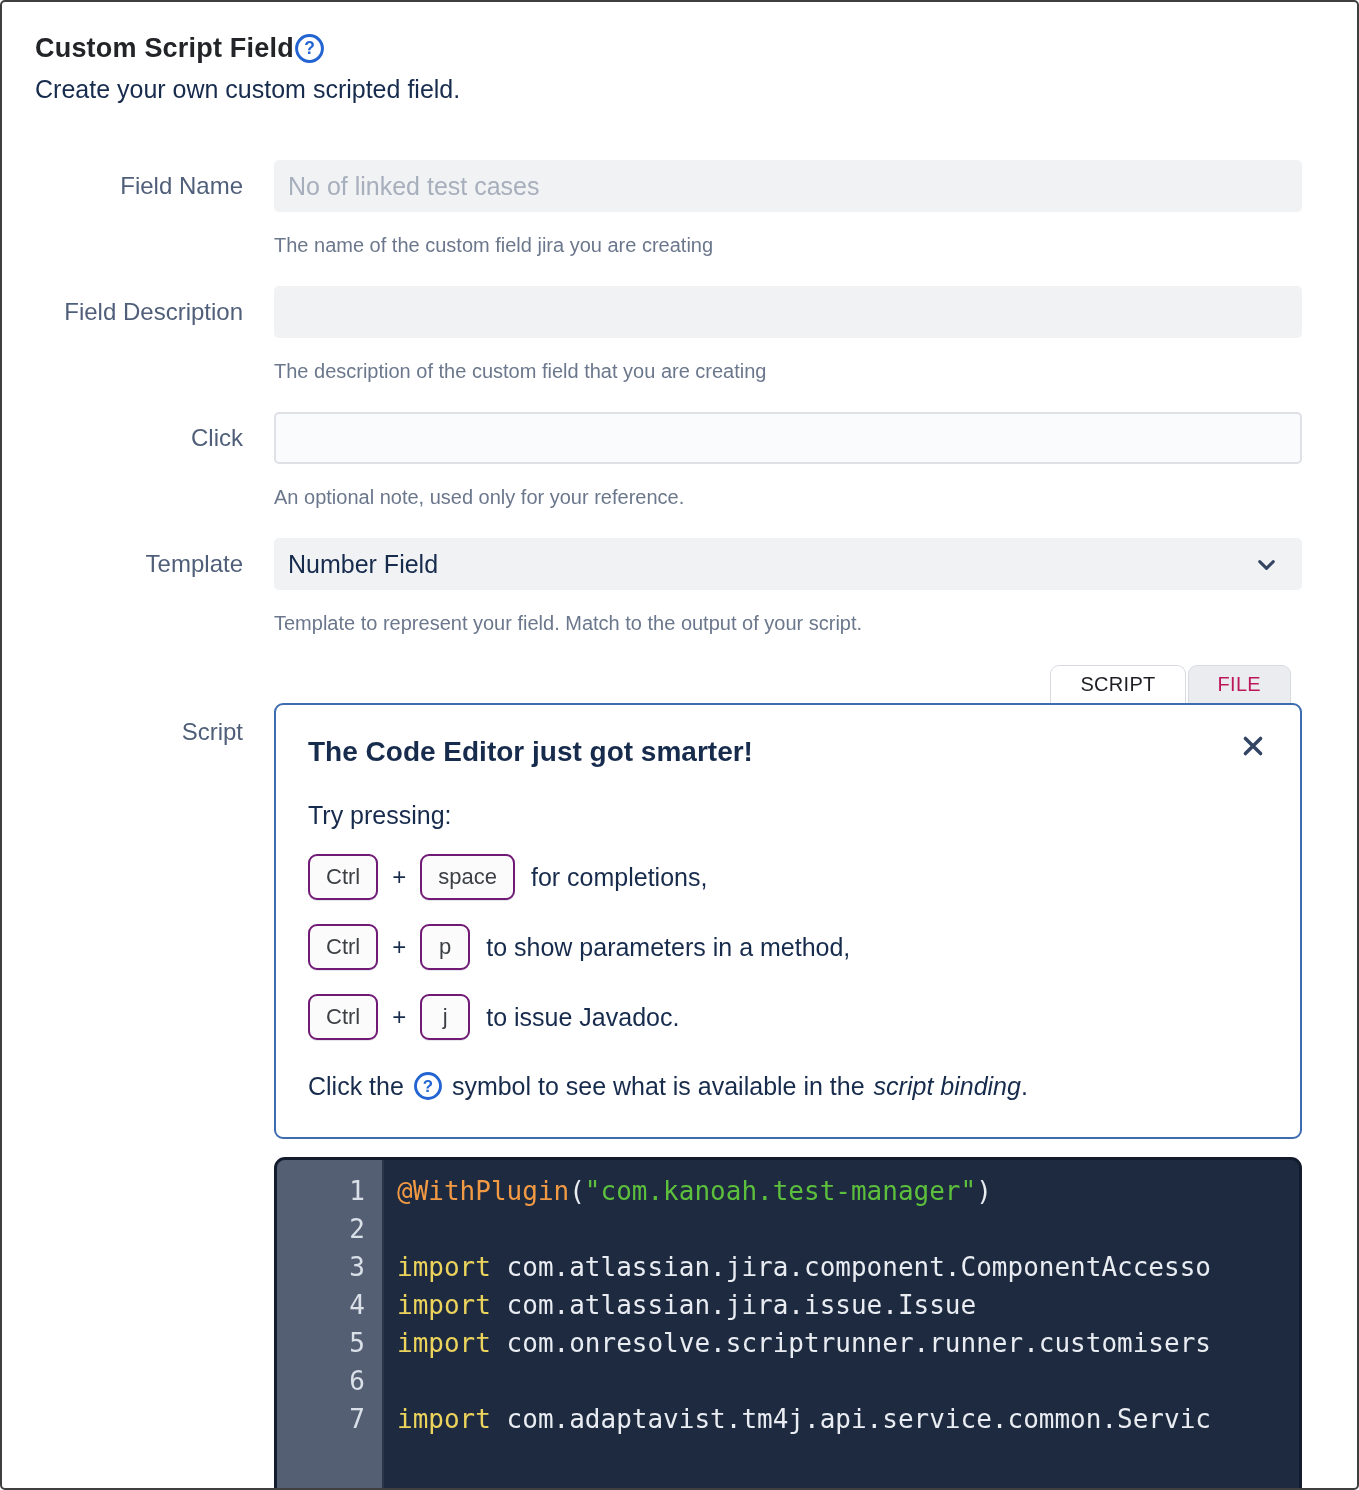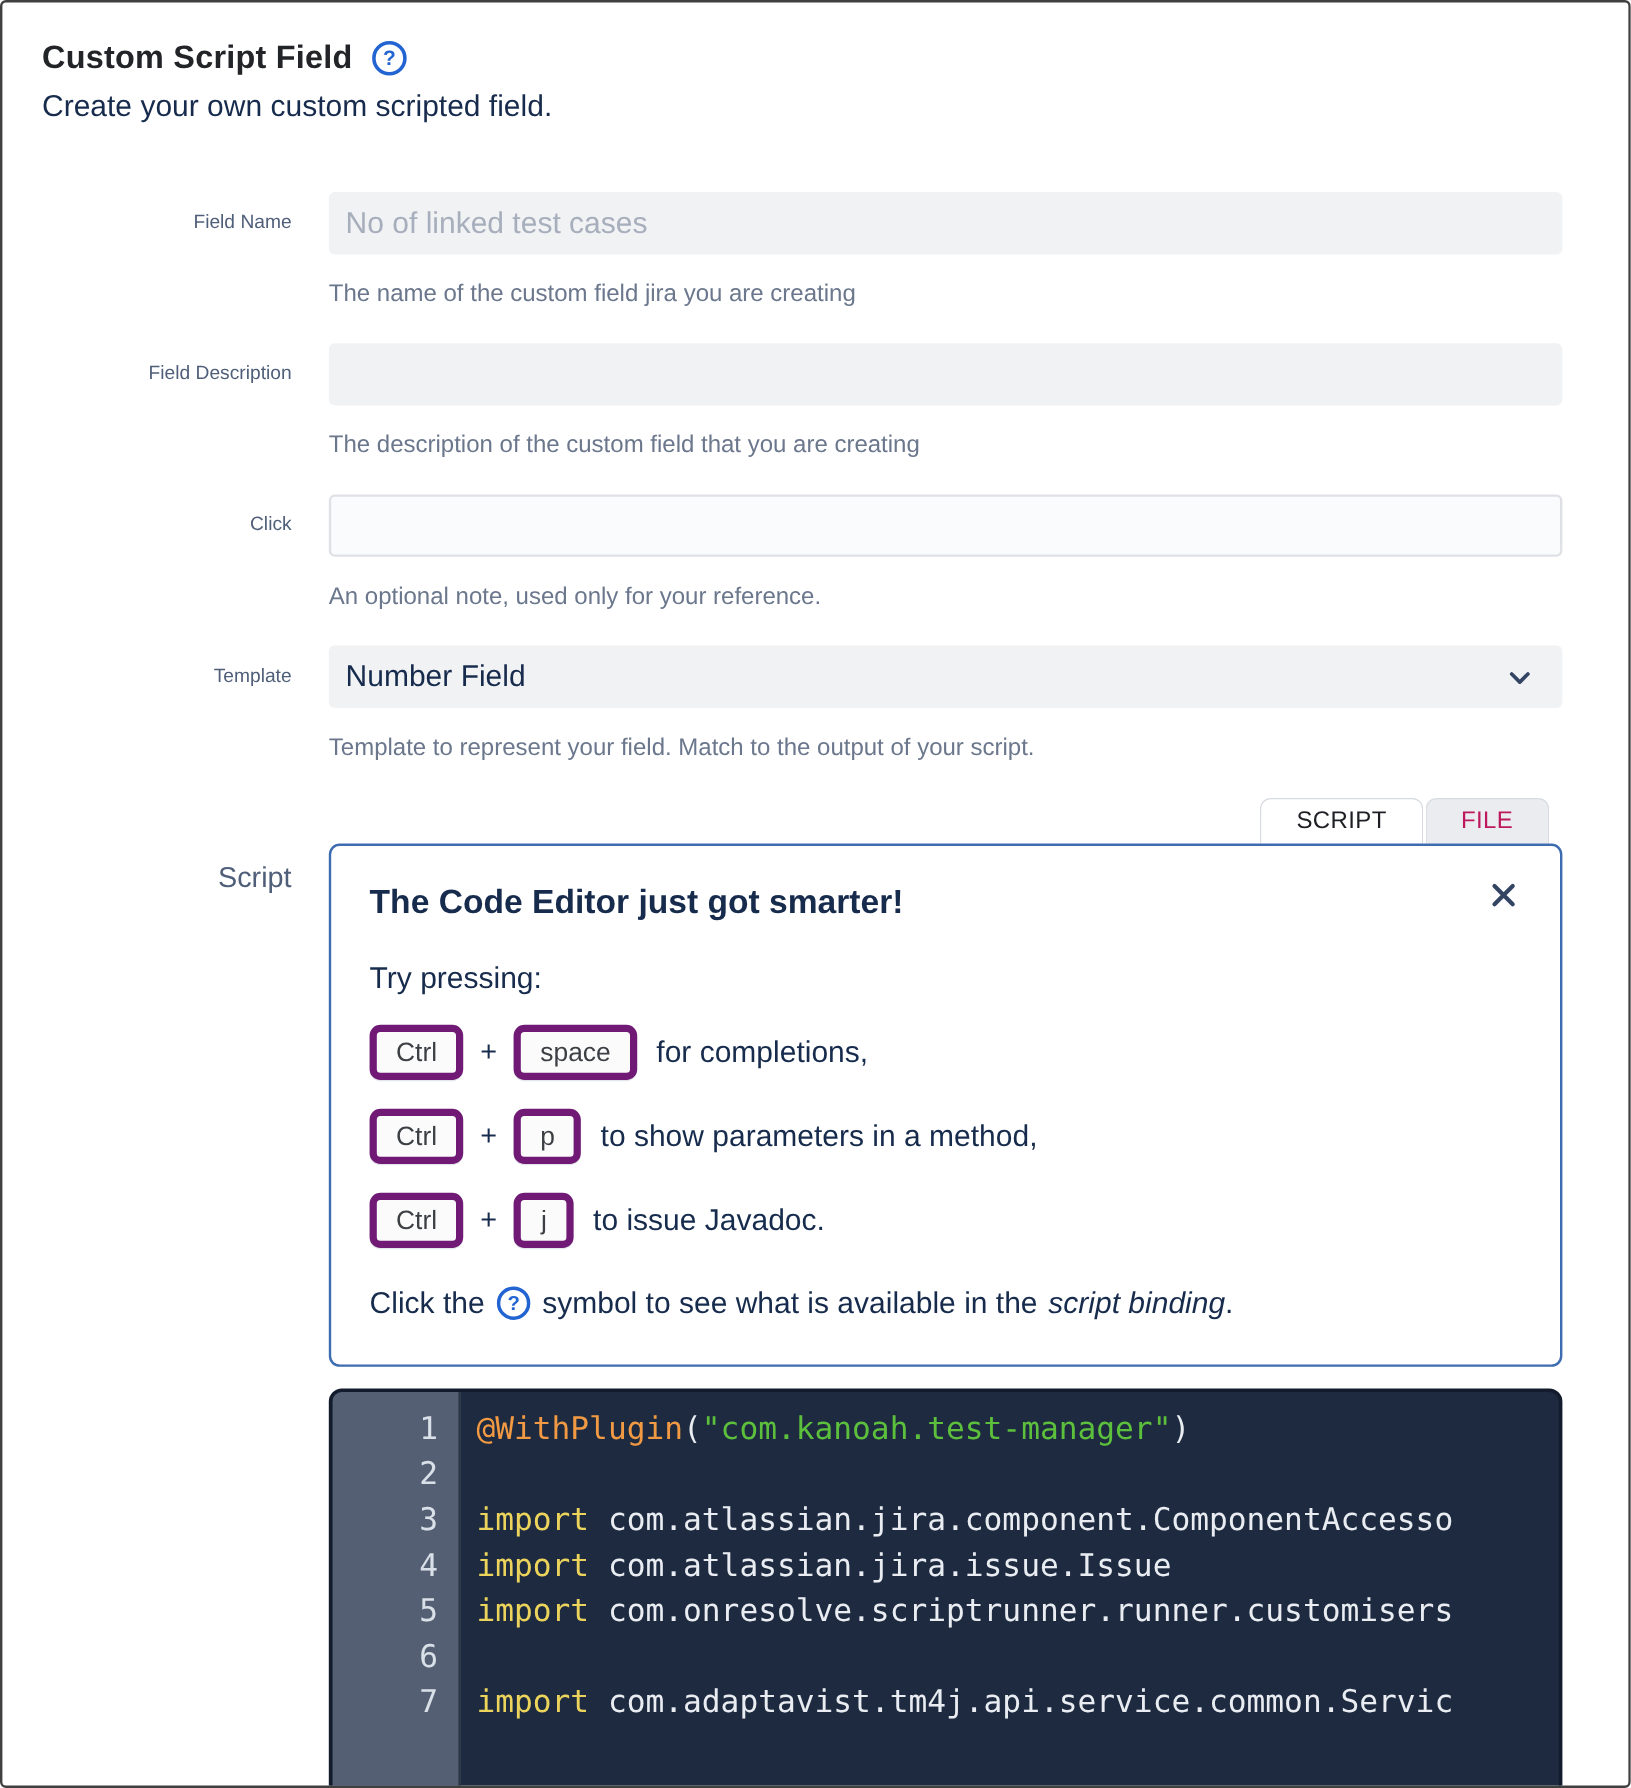--- a/index.html
+++ b/index.html
@@ -7,32 +7,32 @@
   body { font-family: "Liberation Sans", sans-serif; }
 
   .page {
     width: 1359px; height: 1490px;
     border: 2px solid #3f3f3f; border-radius: 5px;
     background: #ffffff; overflow: hidden;
   }
   .content { padding: 31px 55px 0 33px; }
 
   
-  .page-title-row { display:flex; align-items:center; gap:15px; }
+  .page-title-row { display:flex; align-items:center; gap:0; }
   .page-title { font-size:27px; font-weight:700; color:#222428; letter-spacing:.2px; }
   .help-icon { display:inline-flex; }
   .page-subtitle { font-size:25px; color:#172b4d; margin-top:11px; }
 
   
   .form { margin-top:56px; }
   .form-row { display:flex; margin-bottom:29px; }
   .label-cell {
     width:239px; min-width:239px; padding-right:31px;
     display:flex; align-items:center; justify-content:flex-end;
-    height:52px; color:#505f79; font-size:16px;
+    height:52px; color:#505f79; font-size:24px;
   }
   .field-cell { flex:1; min-width:0; }
   .input-filled {
     width:100%; height:52px; background:#f1f2f4; border:none;
     border-radius:5px; font-size:25px; padding:0 14px; color:#172b4d;
     font-family:"Liberation Sans", sans-serif; outline:none;
   }
   .input-filled::placeholder { color:#a7aebc; opacity:1; }
   .input-outlined {
     width:100%; height:52px; background:#fafbfc; border:2px solid #dfe1e6;
@@ -72,21 +72,21 @@
     position:absolute; top:26px; right:32px; width:30px; height:30px;
     display:flex; align-items:center; justify-content:center;
     background:none; border:none; cursor:pointer;
   }
   .banner-heading { font-size:28px; font-weight:700; color:#172b4d; }
   .banner-intro { font-size:25px; color:#172b4d; margin-top:33px; }
   .shortcut-row { display:flex; align-items:center; margin-top:24px; }
   .kbd {
     display:inline-flex; align-items:center; justify-content:center;
     min-width:50px; height:46px; padding:0 16px;
-    background:#fbfbfc; border:6px solid #701a75; border-radius:9px;
+    background:#fbfbfc; border:2px solid #701a75; border-radius:9px;
     font-size:22px; color:#3c3f44; box-shadow:0 1px 0 #e3e6ea;
   }
   .plus { font-size:24px; color:#172b4d; margin:0 14px; }
   .shortcut-desc { font-size:25px; color:#172b4d; margin-left:16px; }
   .banner-hint { font-size:25px; color:#172b4d; margin-top:31px; display:flex; align-items:center; flex-wrap:wrap; gap:0 9px; }
   .banner-hint .italic { font-style:italic; }
   .banner-readmore { font-size:25px; color:#172b4d; margin-top:29px; }
   .doc-link { color:#1f5fd1; text-decoration:none; cursor:pointer; }
 
   

